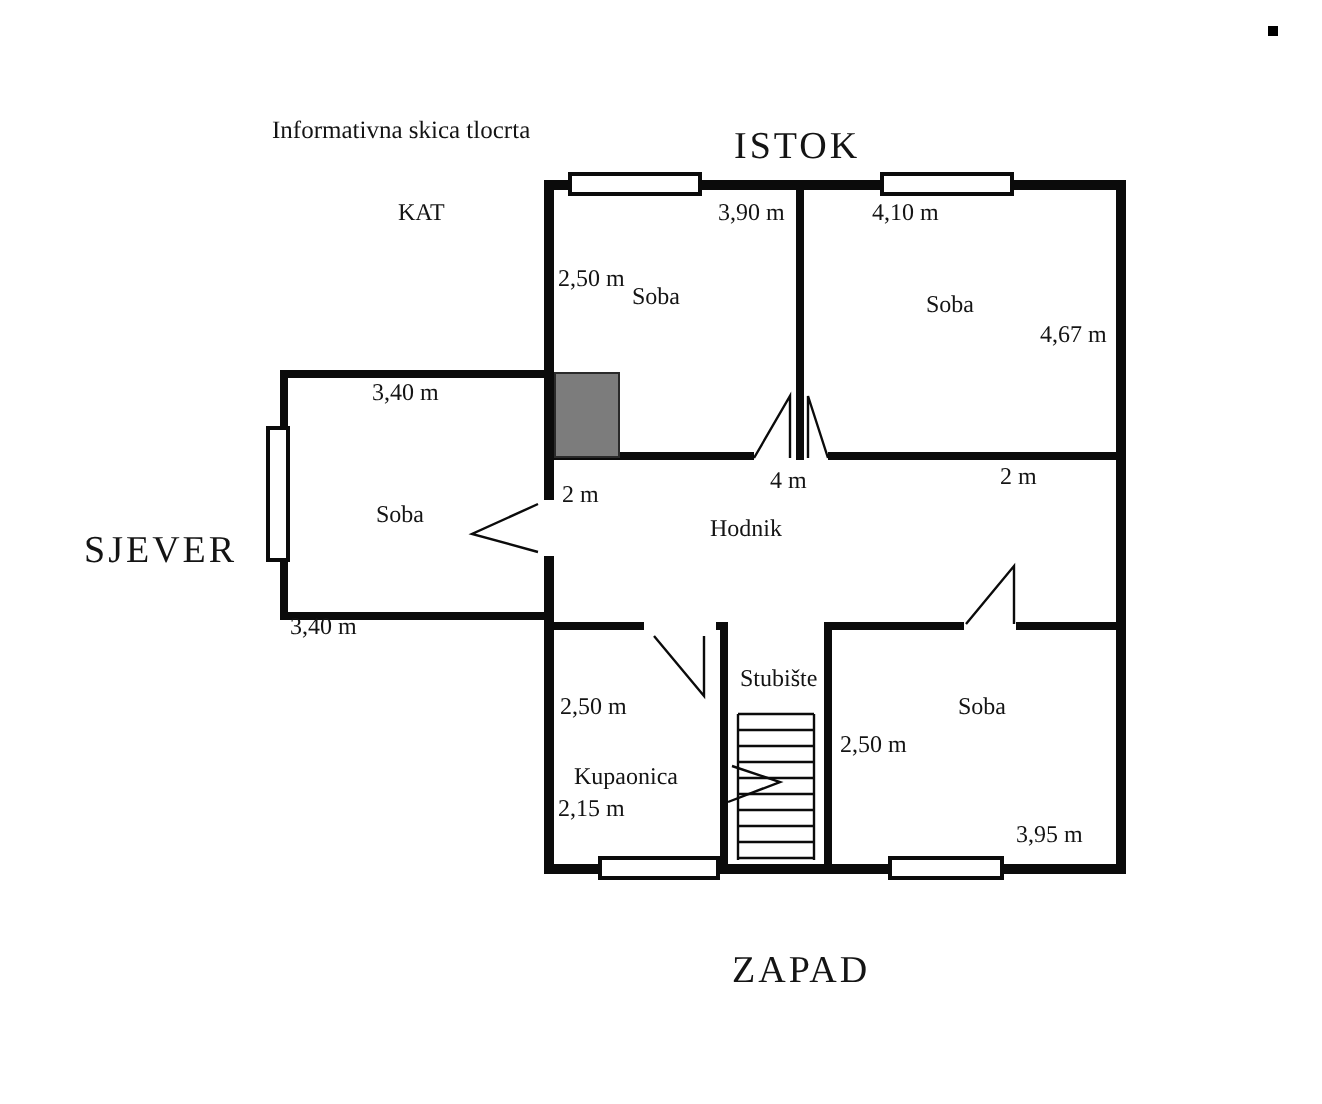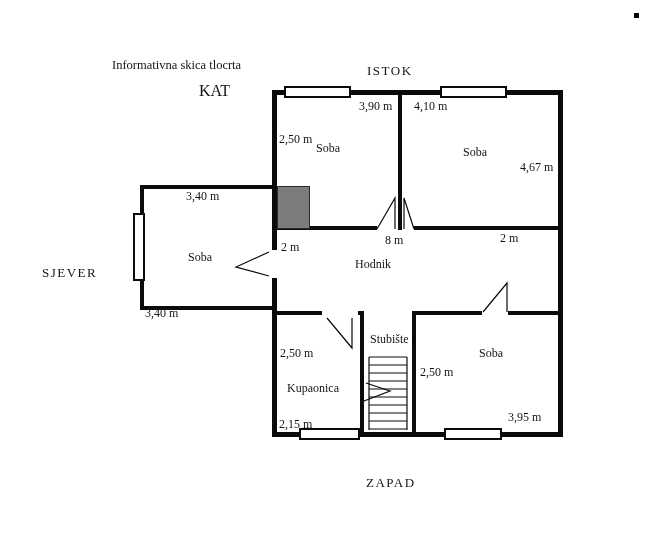--- a/index.html
+++ b/index.html
@@ -2,21 +2,21 @@
 <html><head>
 <meta charset="utf-8">
 <style>
   * { margin:0; padding:0; box-sizing:border-box; }
   html,body { background:#ffffff; }
   .canvas {
     position:relative; width:661px; height:552px; background:#ffffff;
     font-family:"Liberation Serif","DejaVu Serif",serif; color:#141414; overflow:hidden;
   }
   .lbl { position:absolute; font-size:12px; white-space:nowrap; line-height:1.1; }
-  .compass { font-size:13px; letter-spacing:1.5px; }
+  .compass { font-size:19px; letter-spacing:1.5px; }
   .wall { position:absolute; background:#0b0b0b; }
   .window { position:absolute; background:#ffffff; border:2px solid #0b0b0b; }
   .chimney { position:absolute; left:277px; top:186px; width:33px; height:43px; background:#7c7c7c; border:1px solid #2a2a2a; }
   .dot { position:absolute; left:634px; top:13px; width:5px; height:5px; background:#000; }
   .wm {
     position:absolute; left:206px; top:244px; font-size:29px; letter-spacing:16px;
     color:rgba(90,90,90,0.40); font-weight:bold; white-space:nowrap;
   }
   svg.overlay { position:absolute; left:0; top:0; }
 </style>
@@ -68,44 +68,44 @@
       <line x1="369" y1="397" x2="407" y2="397"></line>
       <line x1="369" y1="405" x2="407" y2="405"></line>
       <line x1="369" y1="413" x2="407" y2="413"></line>
       <line x1="369" y1="421" x2="407" y2="421"></line>
       <line x1="369" y1="429" x2="407" y2="429"></line>
       <polyline points="364,401 390,391 366,383" fill="none"></polyline>
     </g>
   </svg>
 
 
-  <div class="lbl" style="left:112px;top:59px;font-size:12.5px">Informativna skica tlocrta</div>
-  <div class="lbl" style="left:199px;top:82px;font-size:16px">KAT</div>
+  <div class="lbl" style="left:136px;top:59px;font-size:12.5px">Informativna skica tlocrta</div>
+  <div class="lbl" style="left:199px;top:100px;font-size:12px">KAT</div>
 
   <div class="lbl compass" style="left:367px;top:64px">ISTOK</div>
   <div class="lbl compass" style="left:42px;top:266px">SJEVER</div>
   <div class="lbl compass" style="left:366px;top:476px">ZAPAD</div>
 
   <div class="lbl" style="left:316px;top:142px">Soba</div>
   <div class="lbl" style="left:463px;top:146px">Soba</div>
   <div class="lbl" style="left:188px;top:251px">Soba</div>
   <div class="lbl" style="left:355px;top:258px">Hodnik</div>
   <div class="lbl" style="left:287px;top:382px">Kupaonica</div>
   <div class="lbl" style="left:370px;top:333px">Stubište</div>
   <div class="lbl" style="left:479px;top:347px">Soba</div>
 
   <div class="lbl" style="left:359px;top:100px">3,90 m</div>
-  <div class="lbl" style="left:414px;top:100px">4,10 m</div>
+  <div class="lbl" style="left:436px;top:100px">4,10 m</div>
   <div class="lbl" style="left:279px;top:133px">2,50 m</div>
   <div class="lbl" style="left:520px;top:161px">4,67 m</div>
   <div class="lbl" style="left:186px;top:190px">3,40 m</div>
   <div class="lbl" style="left:145px;top:307px">3,40 m</div>
   <div class="lbl" style="left:281px;top:241px">2 m</div>
-  <div class="lbl" style="left:385px;top:234px">8 m</div>
+  <div class="lbl" style="left:385px;top:234px">4 m</div>
   <div class="lbl" style="left:500px;top:232px">2 m</div>
   <div class="lbl" style="left:280px;top:347px">2,50 m</div>
-  <div class="lbl" style="left:279px;top:418px">2,15 m</div>
+  <div class="lbl" style="left:279px;top:398px">2,15 m</div>
   <div class="lbl" style="left:420px;top:366px">2,50 m</div>
   <div class="lbl" style="left:508px;top:411px">3,95 m</div>
 
   <div class="dot"></div>
 
 </div>
 
 </body></html>

